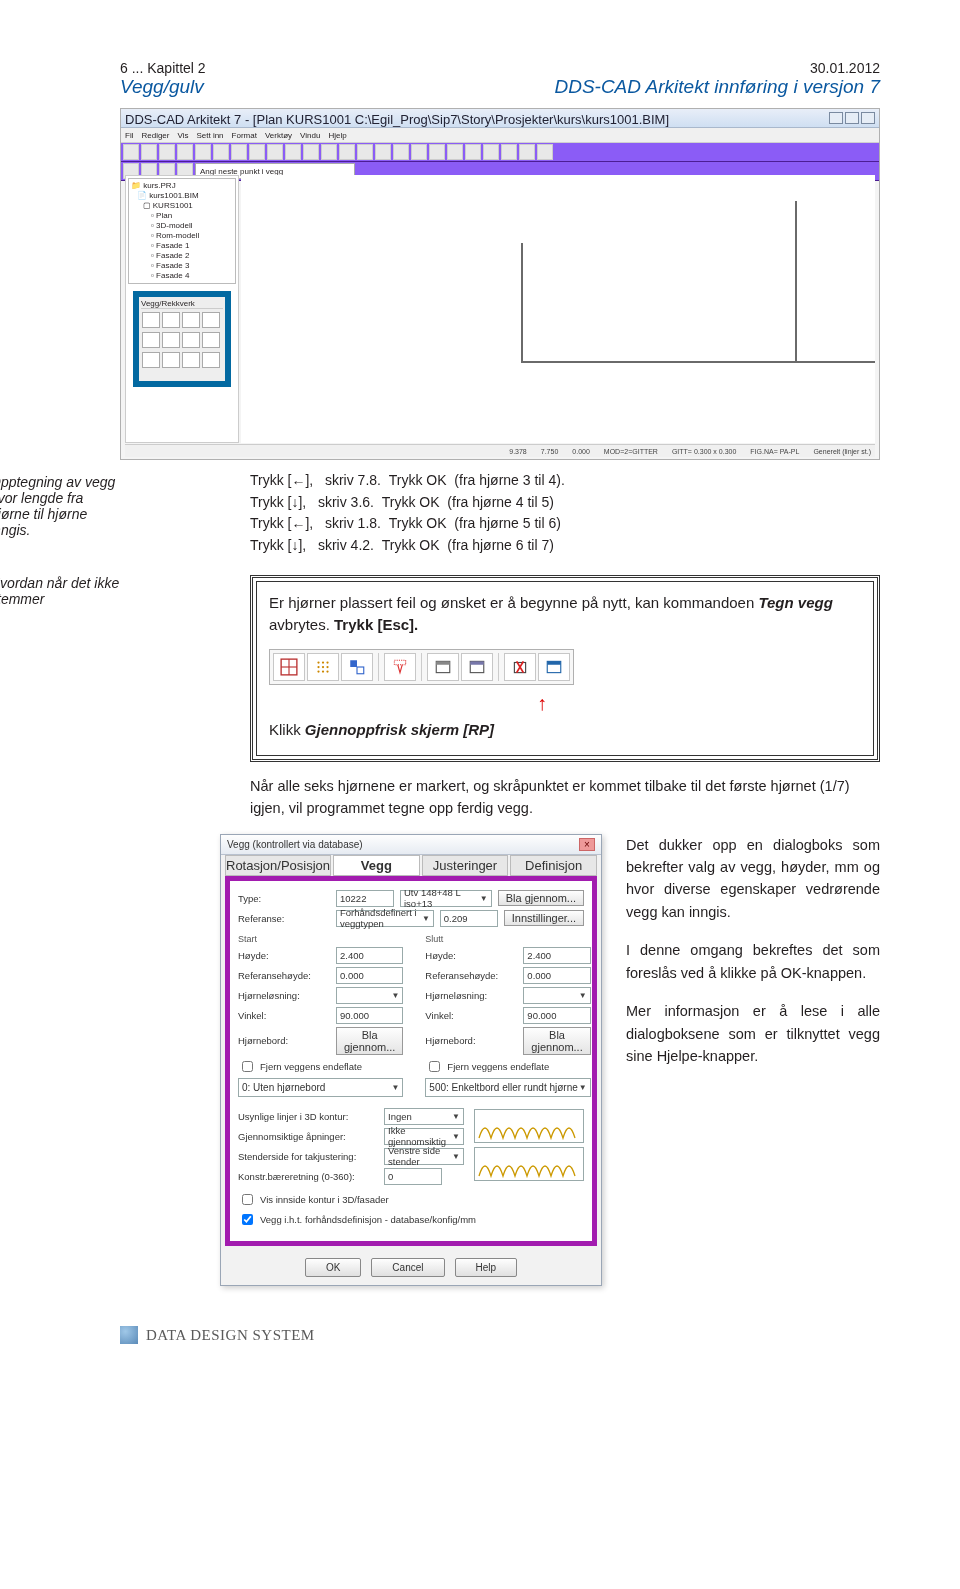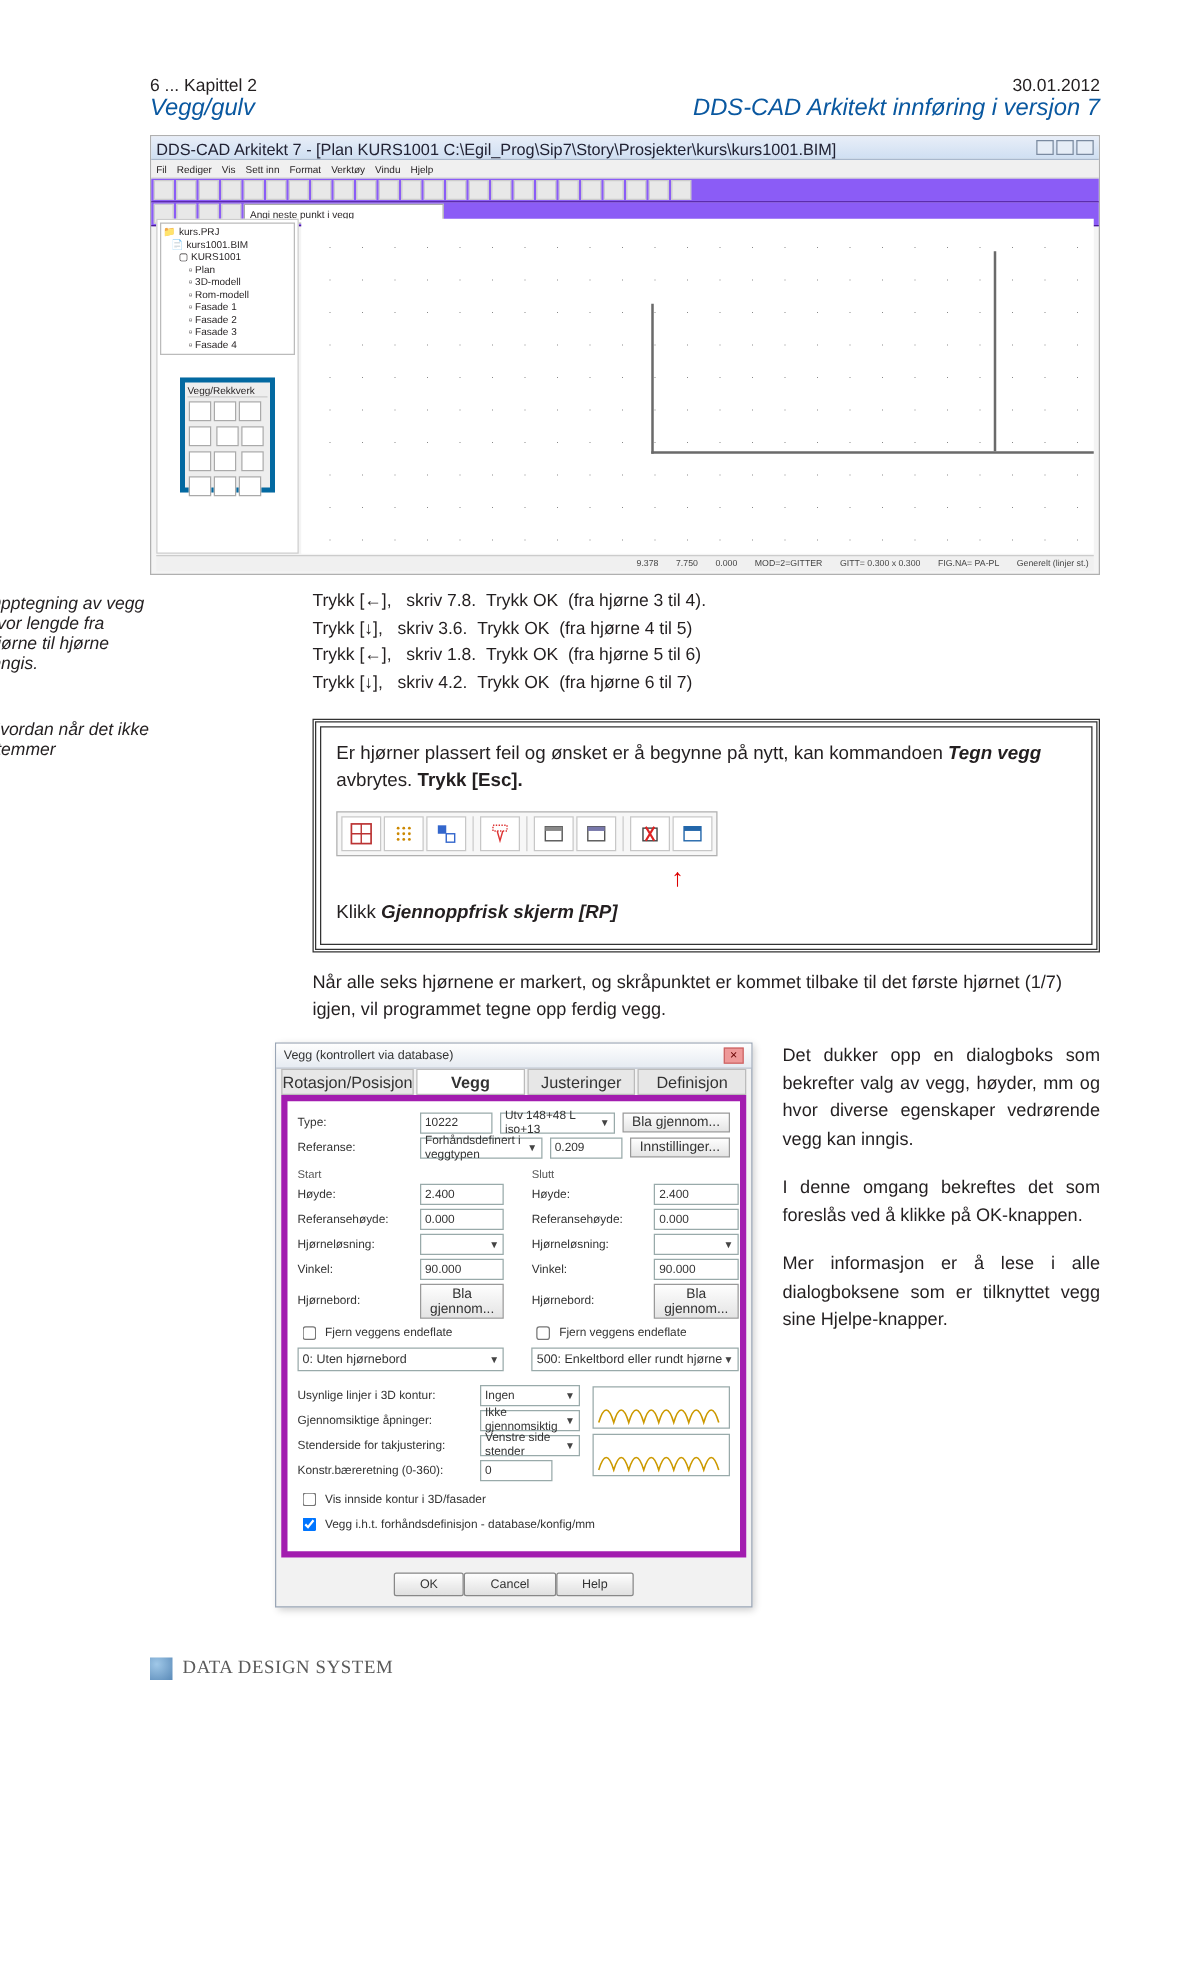--- a/index.html
+++ b/index.html
@@ -15,21 +15,21 @@
 .tbar{height:16px;background:#8b5cf6;border-bottom:1px solid #4c1d95;display:flex;gap:2px;padding:1px 2px}
 .tbar i{width:14px;height:14px;background:#e8e8e8;border:1px solid #ccc}
 .workarea{position:absolute;top:66px;left:120px;right:4px;bottom:16px;background:#fff}
 .dotgrid{position:absolute;inset:0;background-image:radial-gradient(#888 0.7px,transparent 0.7px);background-size:26px 26px;background-position:10px 10px}
 .wall-v{position:absolute;right:78px;top:26px;width:2px;height:160px;background:#6a6a6a}
 .wall-h{position:absolute;right:0;bottom:80px;left:280px;height:2px;background:#6a6a6a}
 .wall-v2{position:absolute;left:280px;bottom:80px;width:2px;height:120px;background:#6a6a6a}
 .sidepanel{position:absolute;top:66px;left:4px;width:112px;bottom:16px;background:#fff;border:1px solid #ccc;font-size:8px}
 .tree{border:1px solid #bbb;margin:2px;background:#fff;padding:2px;line-height:1.25}
 .tree .node{padding-left:6px}
-.veggpanel{margin:18px;border:4px solid #0369a1;background:#eee;height:80px;padding:2px}
+.veggpanel{margin:7px;border:6px solid #0369a1;background:#eee;height:80px;padding:2px}
 .veggpanel .hdr2{font-size:8px;border-bottom:1px solid #ccc;margin-bottom:2px}
 .veggpanel .ico{display:inline-block;width:16px;height:14px;border:1px solid #aaa;background:#fff;margin:1px}
 .statusbar{position:absolute;left:4px;right:4px;bottom:2px;height:12px;background:#f0f0f0;border-top:1px solid #ccc;font-size:7px;display:flex;justify-content:flex-end;gap:14px;padding:0 4px;align-items:center;color:#444}
 .side-left{float:left;width:130px;font-style:italic;font-size:14px;margin-left:-130px}
 .keyline{font-size:14px;line-height:1.55;padding-left:130px}
 .framebox{border:3px double #333;margin:18px 0 14px 130px;padding:14px 16px 18px;position:relative;font-size:15px;line-height:1.45}
 .framebox:before{content:"";position:absolute;inset:3px;border:1px solid #333;pointer-events:none}
 .bold{font-weight:bold}
 .bolditalic{font-weight:bold;font-style:italic}
 .iconbar{display:flex;gap:2px;border:1px solid #b0b0b0;padding:3px;background:#f7f7f7;width:max-content;margin:14px 0}
@@ -53,25 +53,25 @@
 .frow .sel{border:1px solid #9aa;background:#fff;height:15px;flex:1;display:flex;align-items:center;justify-content:space-between;padding:0 3px}
 .frow .num{width:50px;flex:none}
 .frow .btn{border:1px solid #999;background:linear-gradient(#fefefe,#e4e4e4);padding:1px 7px;font-size:11px}
 .sec-hd{font-size:9px;color:#555;margin:4px 0 2px}
 .twocol{display:flex;gap:22px}
 .twocol>div{flex:1}
 .chk{display:flex;align-items:center;gap:4px;margin:3px 0;font-size:9.5px}
 .chk input{width:11px;height:11px}
 .wavy{border:1px solid #9aa;height:28px;margin-top:4px;background:#fff;display:flex;align-items:flex-end;padding:2px}
 .wavy svg{width:100%;height:24px}
-.dlgbtns{display:flex;justify-content:center;padding:8px}
+.dlgbtns{display:flex;justify-content:center;gap:10px;padding:8px}
 .dlgbtns .btn{border:1px solid #888;background:linear-gradient(#fefefe,#e0e0e0);padding:3px 20px;font-size:10px;border-radius:2px}
 .sidecol{font-size:14.5px;line-height:1.55;width:260px}
 .sidecol p{margin:0 0 16px;text-align:justify}
-.footlogo{margin-top:40px;display:flex;align-items:center;gap:8px;font-family:'Times New Roman',serif;color:#5a5a5a;font-size:15px;letter-spacing:0.5px}
+.footlogo{margin-top:40px;display:flex;align-items:flex-end;gap:8px;font-family:'Times New Roman',serif;color:#5a5a5a;font-size:15px;letter-spacing:0.5px}
 .footlogo .sq{width:18px;height:18px;background:radial-gradient(circle at 30% 30%,#a0c8e8,#5a8ab8)}
 .arr{font-family:'Arial Unicode MS',Arial}
 .typeblue{background:#cfe3f5;border:1px solid #6a94c0}
 .caret{font-size:8px;color:#444}
 </style>
 </head>
 <body>
 
 <div class="page">
  <div class="hdr">

